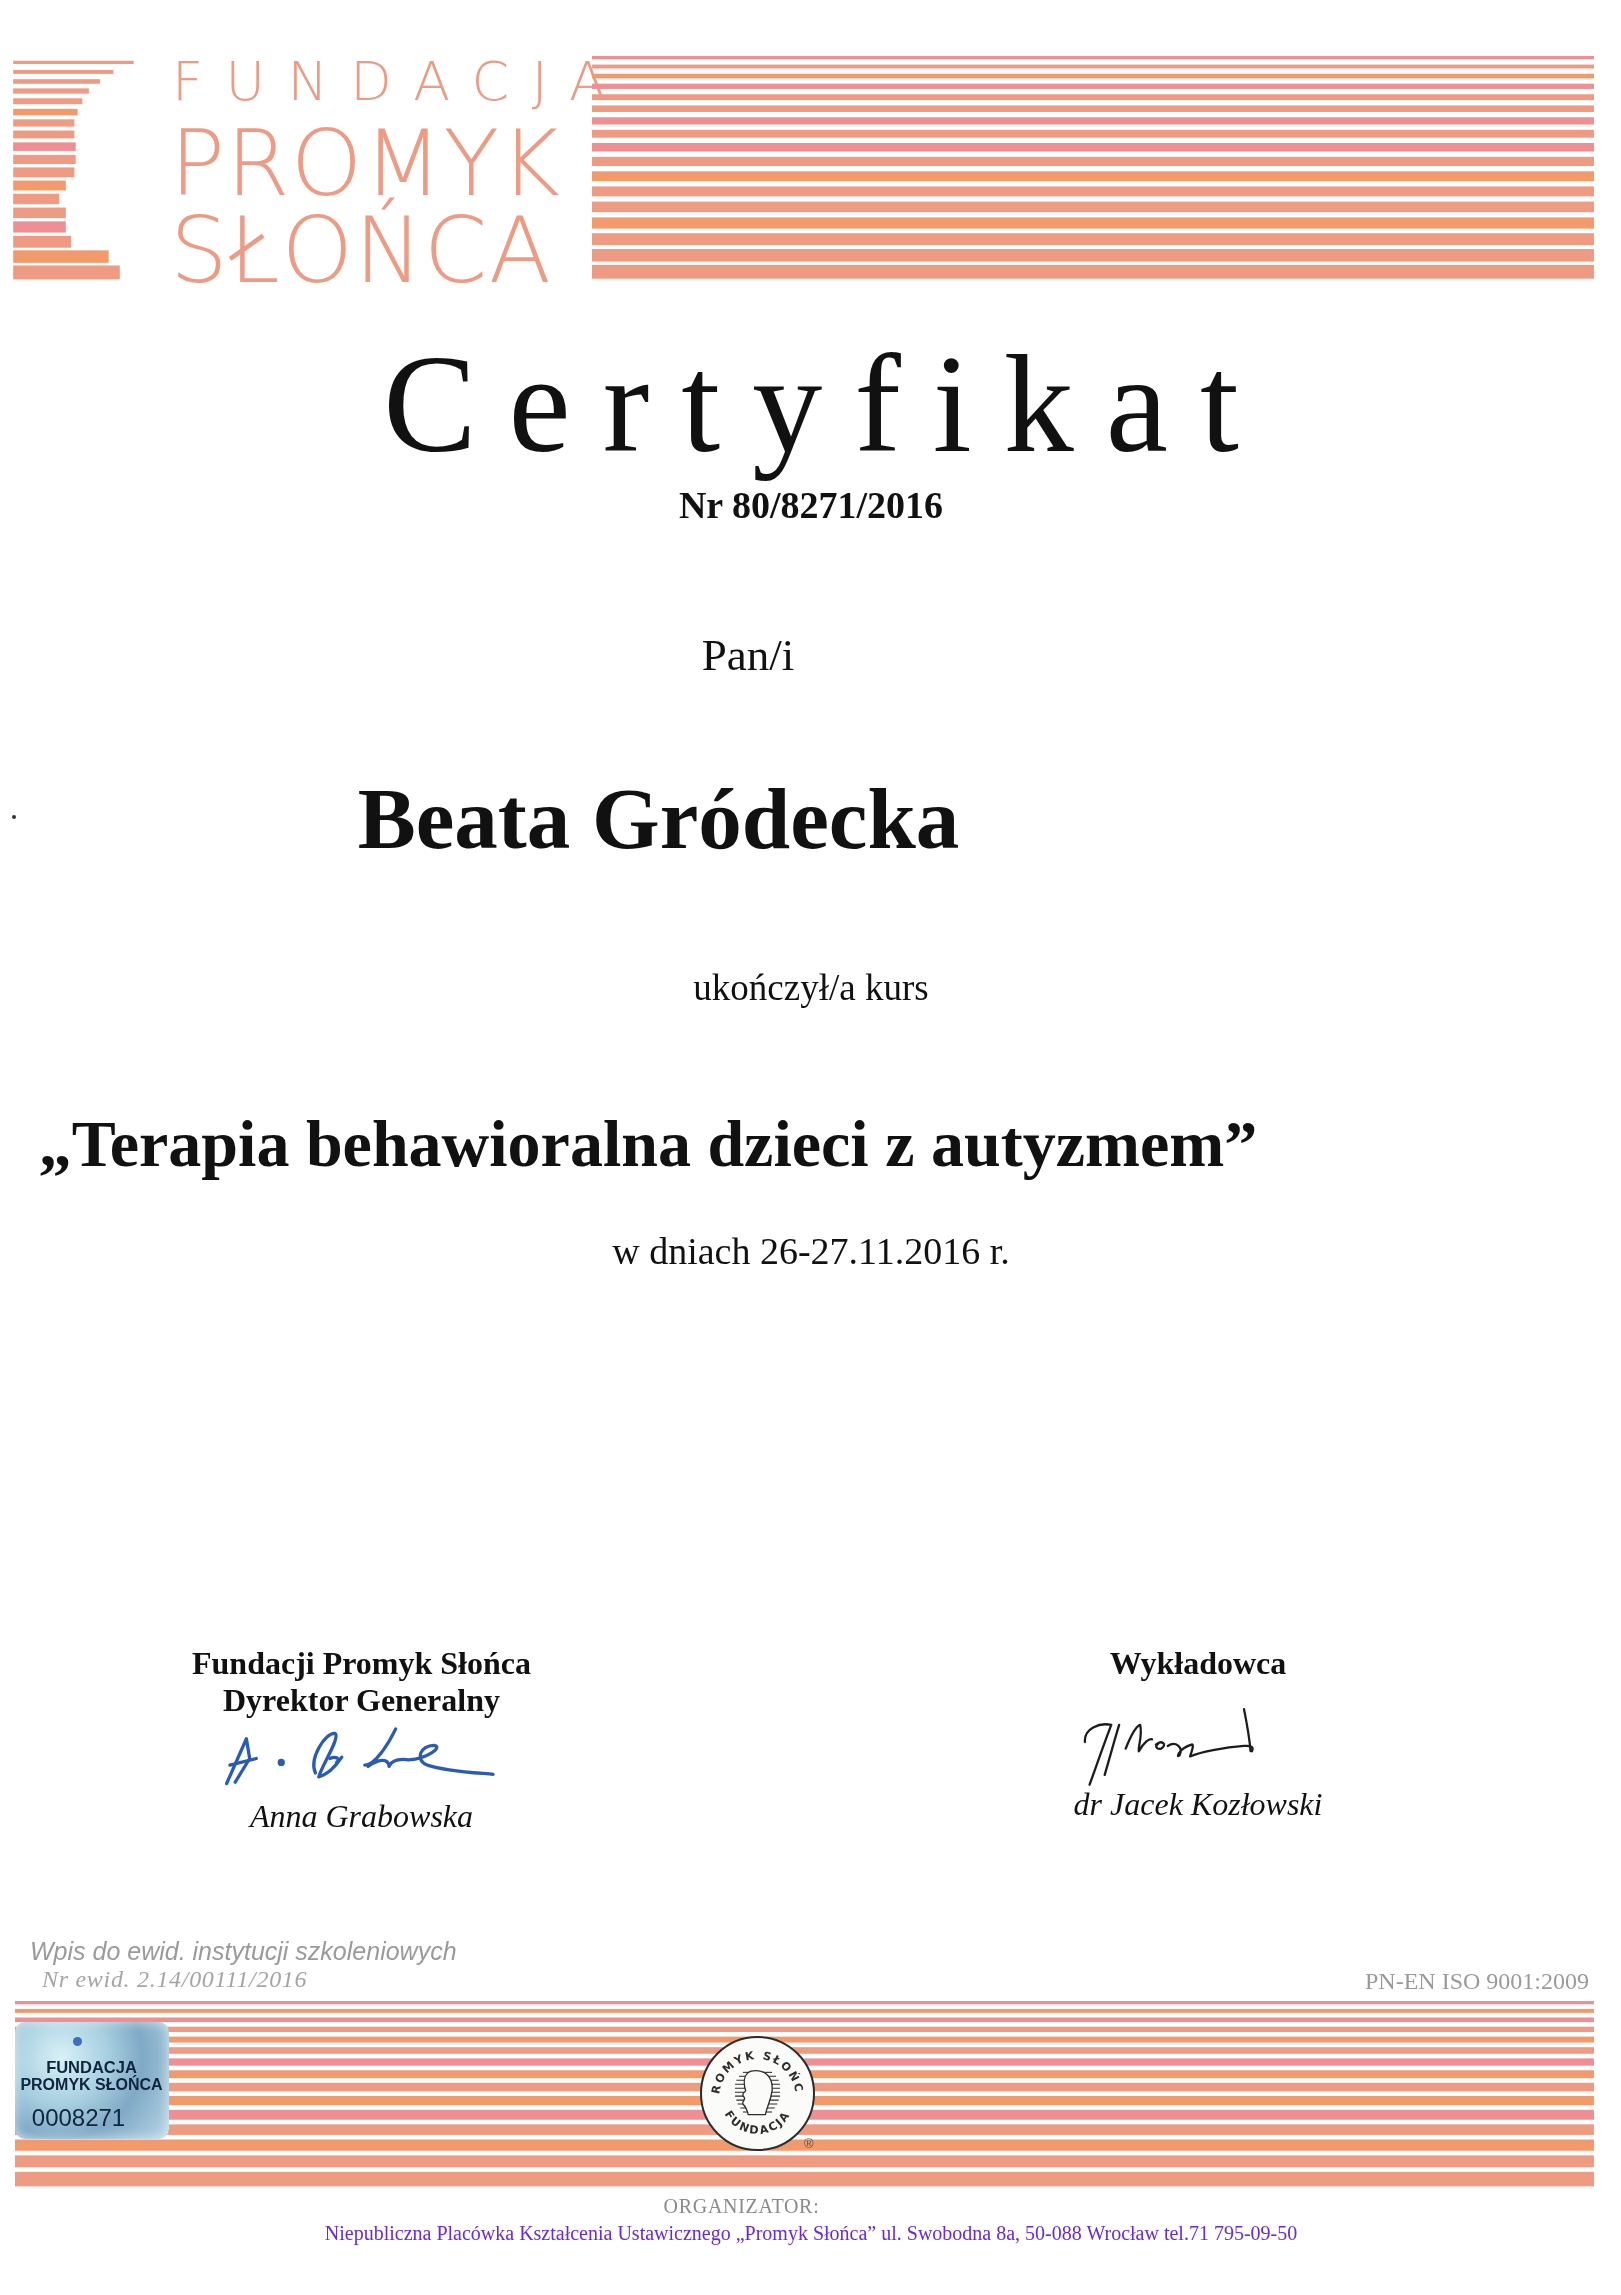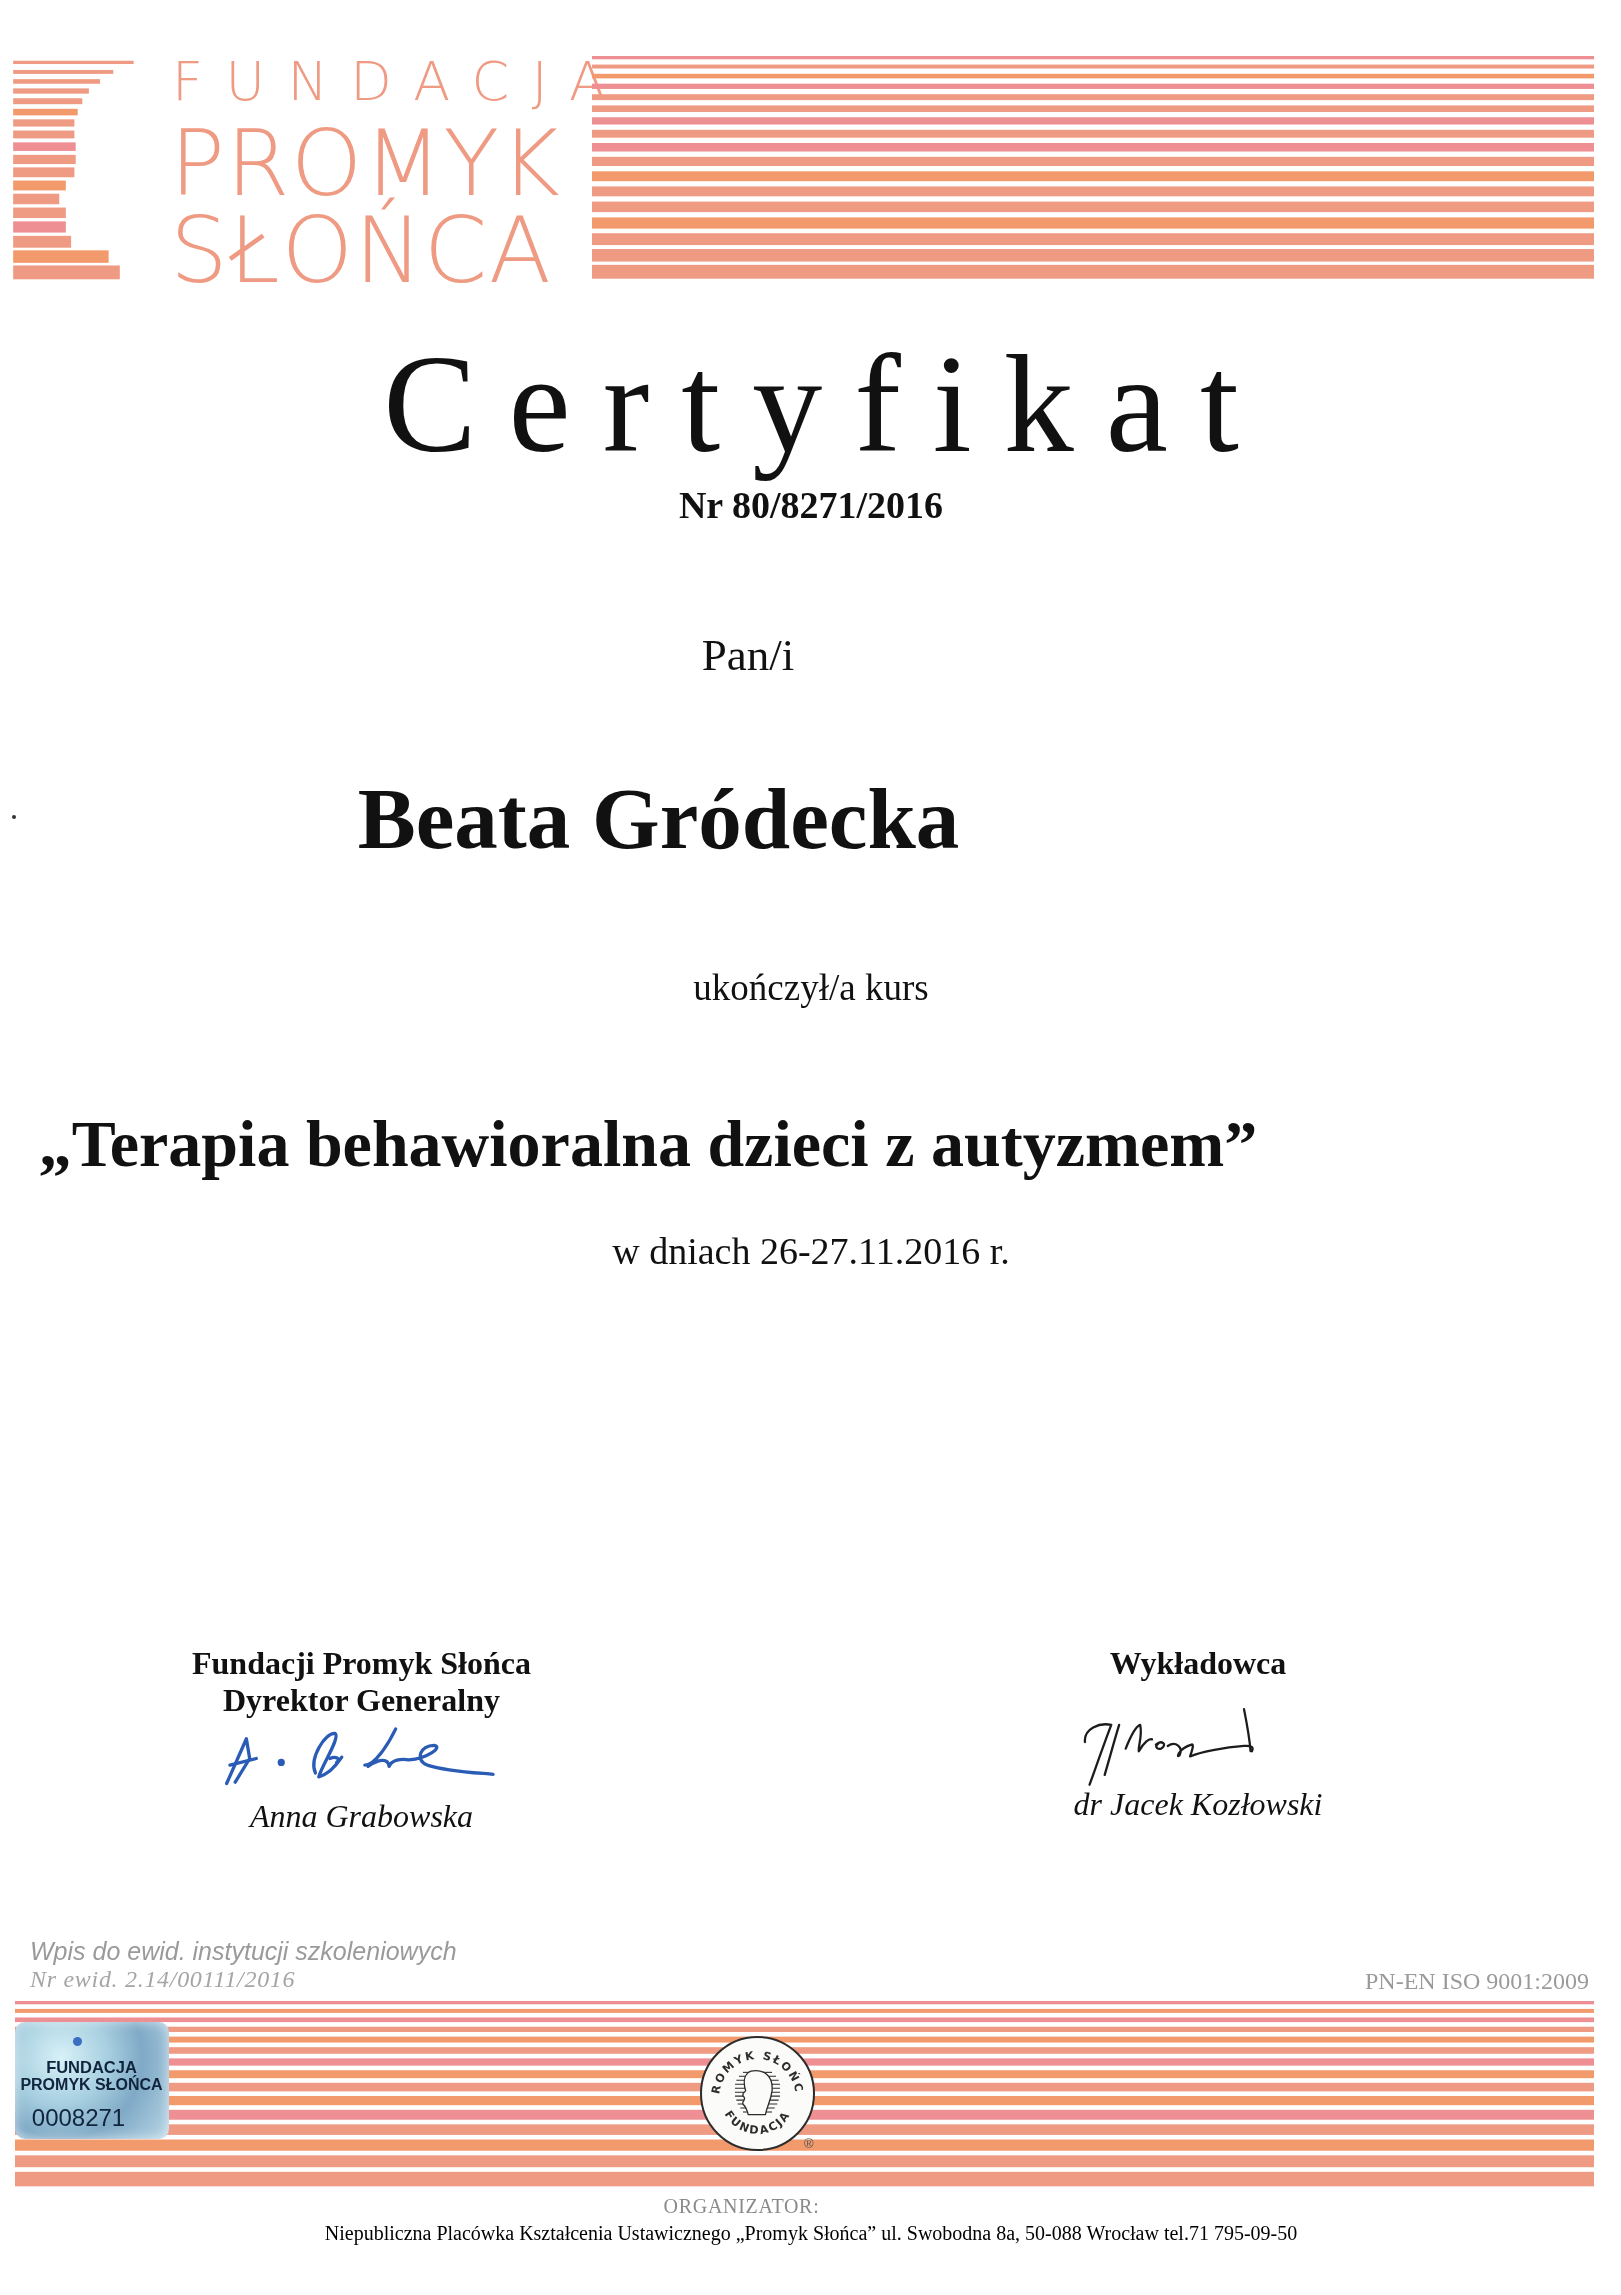--- a/index.html
+++ b/index.html
@@ -20,32 +20,32 @@
   .salutation { left: 0; width: 1496px; top: 633px; font-size: 45px; color: #111; line-height: 1; }
   .recipient { left: 16px; width: 1285px; top: 775px; font-size: 87px; font-weight: bold; color: #111; line-height: 1; }
   .completed { left: 0; width: 1622px; top: 969px; font-size: 37px; color: #111; line-height: 1; }
   .course { left: 0; width: 1296px; top: 1111px; font-size: 66px; font-weight: bold; color: #111; line-height: 1; }
   .dates { left: 0; width: 1622px; top: 1232px; font-size: 38px; color: #111; line-height: 1; }
 
   .sig-role { font-size: 32px; font-weight: bold; color: #111; line-height: 1.15; text-align: center; white-space: nowrap; }
   .sig-name { font-size: 32px; font-style: italic; color: #111; line-height: 1; text-align: center; white-space: nowrap; }
 
   .reg1 { left: 30px; top: 1937px; font-size: 25px; font-style: italic; color: #9a9a9a; white-space: nowrap; }
-  .reg2 { left: 30px; top: 1966px; font-size: 24px; font-style: italic; color: #a5a5a5; white-space: nowrap; letter-spacing: 0.7px; }
+  .reg2 { left: 42px; top: 1966px; font-size: 24px; font-style: italic; color: #a5a5a5; white-space: nowrap; letter-spacing: 0.7px; }
   .iso { right: 33px; top: 1968px; font-size: 24px; color: #9a9a9a; white-space: nowrap; }
 
   .hologram { left: 14.5px; top: 2022px; width: 154px; height: 117px; border-radius: 10.5px;
     background: radial-gradient(circle at 30% 30%, #d8f1f7 0%, #a7cfe0 35%, #7fa9c6 60%, #b9d7e6 100%);
     box-shadow: inset 0 0 12px rgba(255,255,255,0.6); overflow: hidden; }
   .holo-line { position: absolute; left: 0; width: 154px; text-align: center; color: #10243d; font-weight: bold; white-space: nowrap; }
 
   .seal { left: 700px; top: 2036px; width: 115px; height: 115px; border-radius: 50%; background: #fbfbf9; border: 2px solid #2c2c2c; box-sizing: border-box; }
 
   .organizer { left: 0; width: 1483px; top: 2195px; font-size: 20px; color: #8a8a8a; letter-spacing: 0.7px; }
-  .address { left: 0; width: 1622px; top: 2222px; font-size: 20px; color: #000000; white-space: nowrap; }
+  .address { left: 0; width: 1622px; top: 2222px; font-size: 20px; color: #6d28d9; white-space: nowrap; }
 </style>
 </head>
 <body>
 
 <div class="abs" style="left:0;top:0;width:158px;height:290px;">
   <svg width="158" height="290" viewBox="0 0 240 440">
     <g fill="#ef9a82">
       <rect x="20" y="92" width="183" height="5"></rect>
       <rect x="20" y="106" width="152" height="6"></rect>
       <rect x="20" y="120" width="132" height="7"></rect>

